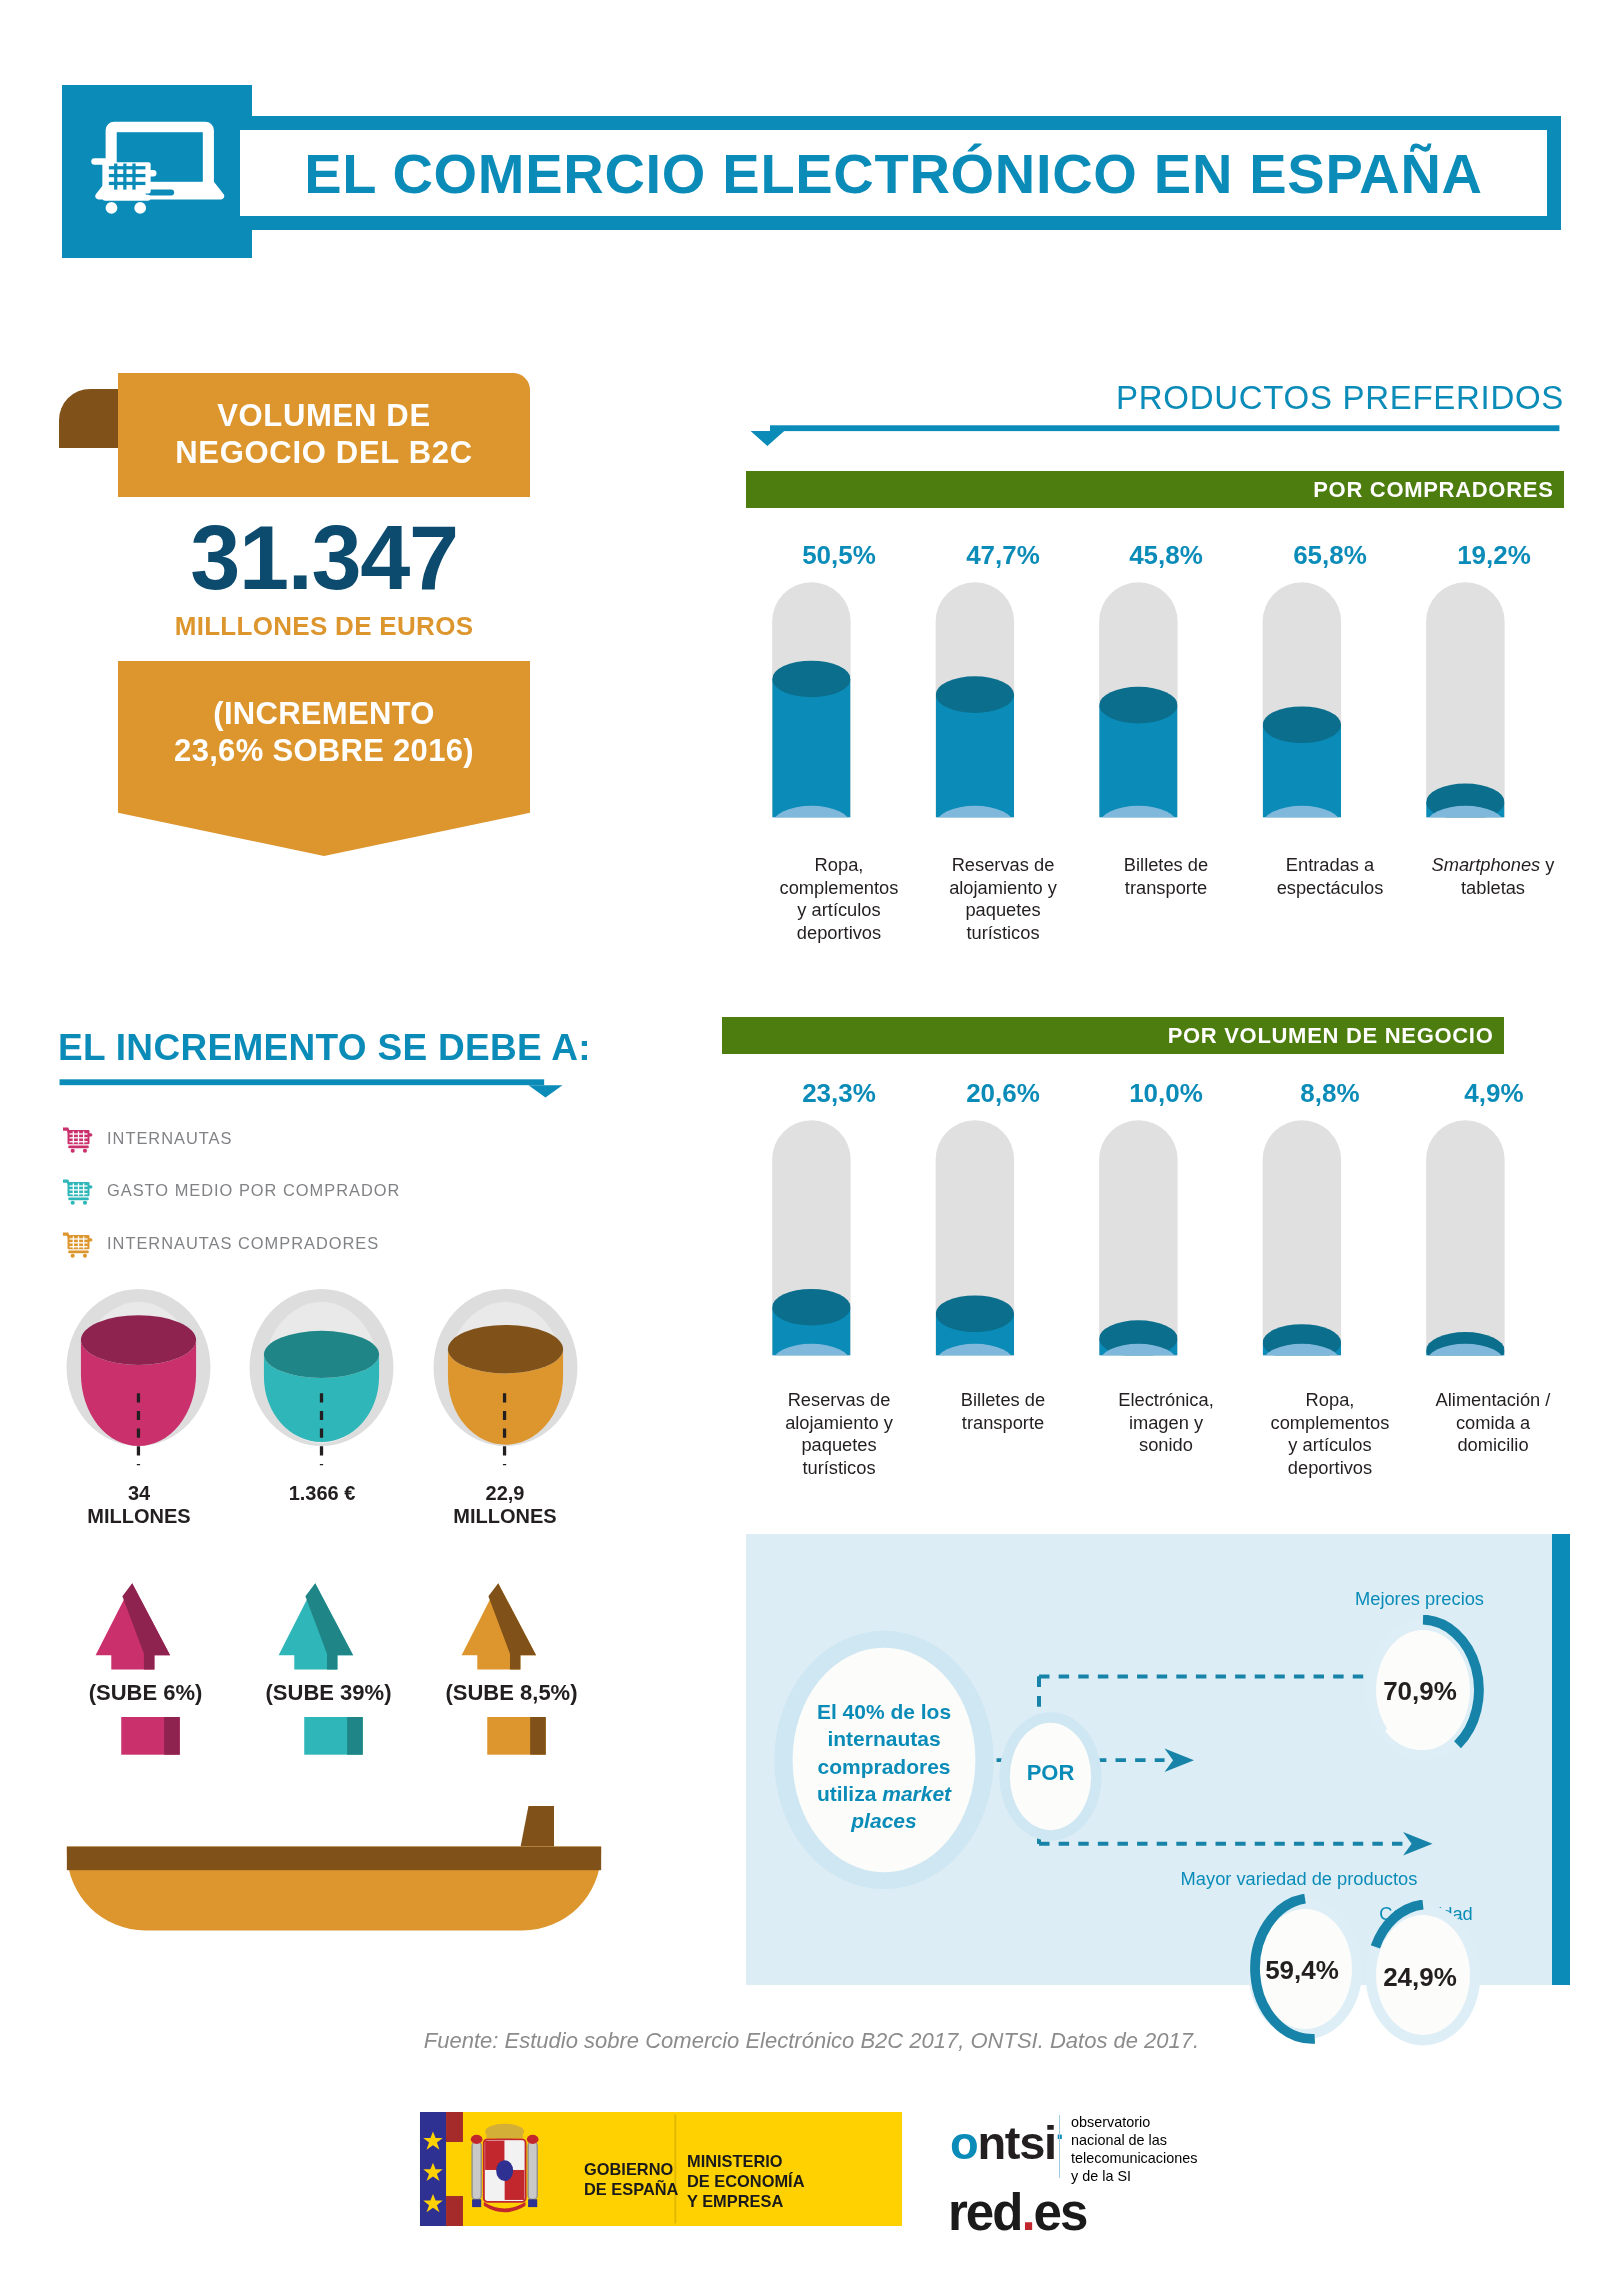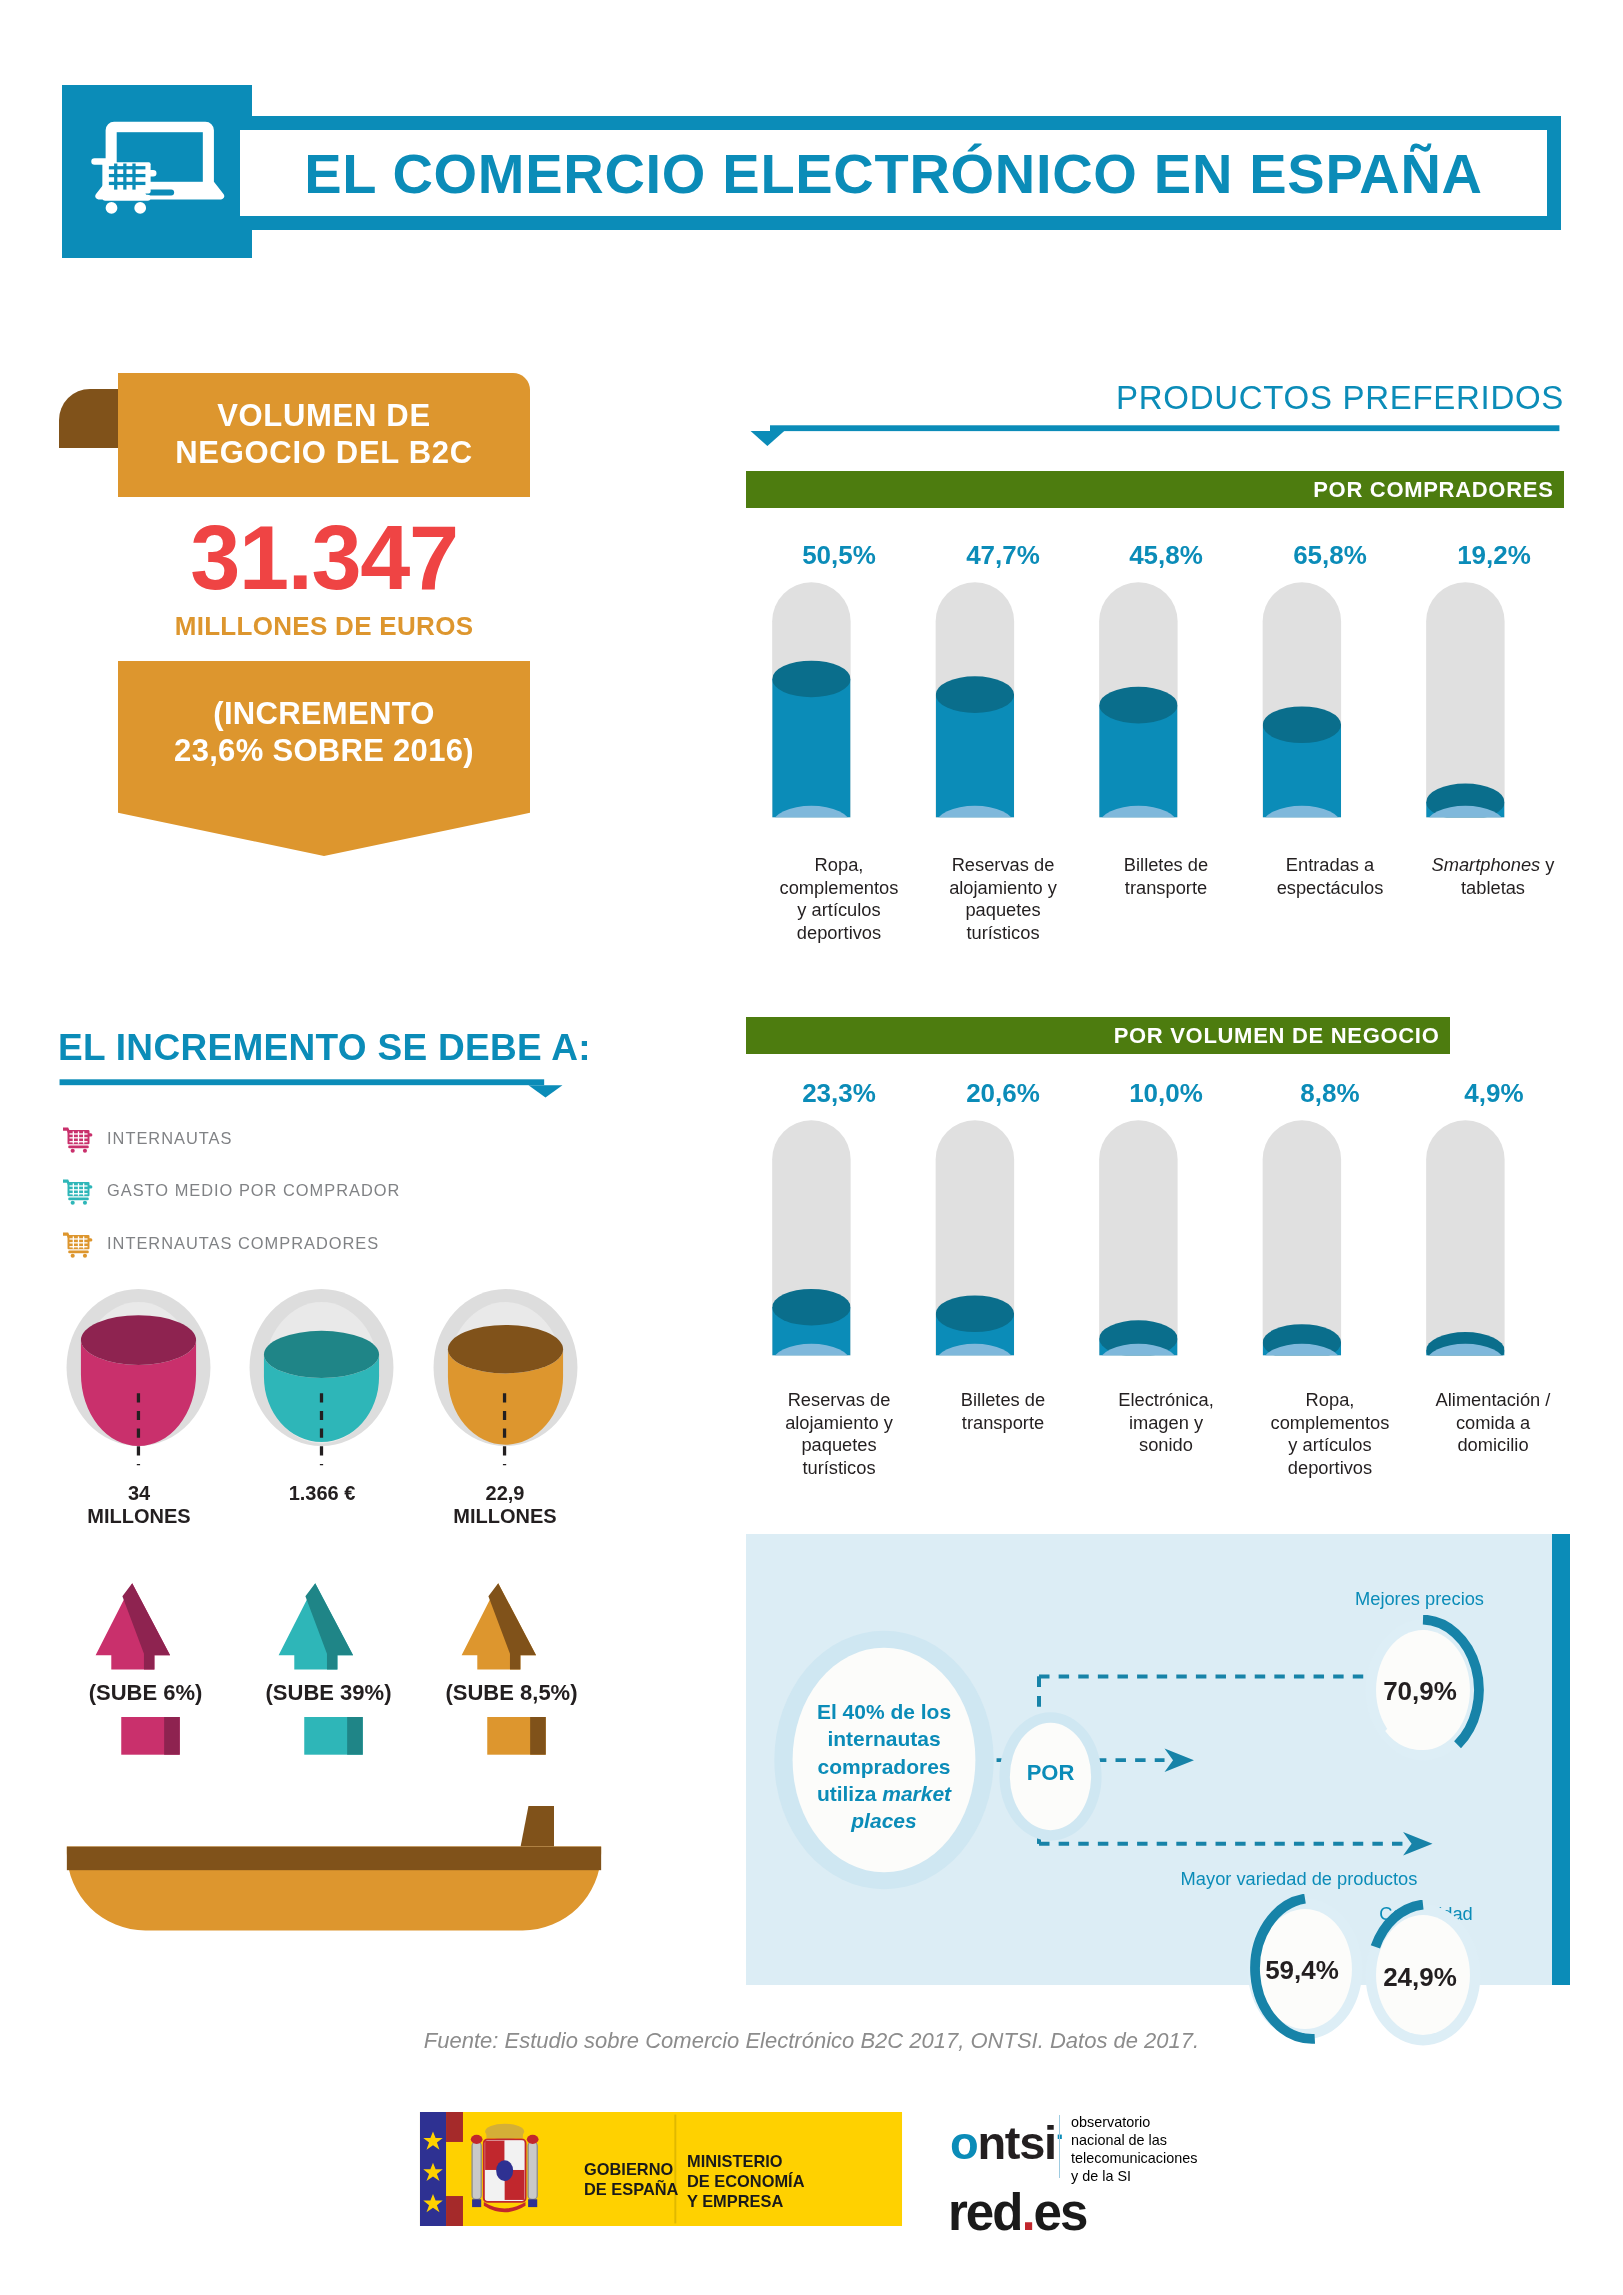--- a/index.html
+++ b/index.html
@@ -46,21 +46,21 @@
   }
   #ribbon-top-text {
     color:#fff; font-size:31px; font-weight:bold;
     text-align:center; line-height:1.18; letter-spacing:0.7px;
   }
   #ribbon-mid {
     left:59px; top:124px; width:412px; height:164px;
     background:#fff; text-align:center;
   }
   #ribbon-number {
-    color:#ef4444; font-size:90px; font-weight:bold;
+    color:#0c4a6e; font-size:90px; font-weight:bold;
     line-height:1; padding-top:15.7px; letter-spacing:-1.3px;
   }
   #ribbon-sub {
     color:#DD962E; font-size:26px; font-weight:bold;
     letter-spacing:0.3px; padding-top:7.9px;
   }
   #ribbon-bot {
     left:59px; top:288px; width:412px; height:144px;
     background:#DD962E;
     display:flex; align-items:center; justify-content:center;
@@ -430,21 +430,21 @@
       <ellipse cx="1100" cy="370" rx="60" ry="28" fill="#7FB8DB"></ellipse>
     </g>
 </svg>
 
 <div class="cyl-lbl" style="left:764px; top:854px;">Ropa,<br>complementos<br>y artículos<br>deportivos</div>
 <div class="cyl-lbl" style="left:928px; top:854px;">Reservas de<br>alojamiento y<br>paquetes<br>turísticos</div>
 <div class="cyl-lbl" style="left:1091px; top:854px;">Billetes de<br>transporte</div>
 <div class="cyl-lbl" style="left:1255px; top:854px;">Entradas a<br>espectáculos</div>
 <div class="cyl-lbl" style="left:1418px; top:854px;"><i>Smartphones</i> y<br>tabletas</div>
 
-<div class="sec-bar" style="left:746px; top:1017px; width:704px;">
+<div class="sec-bar" style="left:722px; top:1017px; width:782px;">
   <span>POR VOLUMEN DE NEGOCIO</span>
 </div>
 
 <div class="cyl-val" style="left:767px; top:1078px;">23,3%</div>
 <div class="cyl-val" style="left:931px; top:1078px;">20,6%</div>
 <div class="cyl-val" style="left:1094px; top:1078px;">10,0%</div>
 <div class="cyl-val" style="left:1258px; top:1078px;">8,8%</div>
 <div class="cyl-val" style="left:1422px; top:1078px;">4,9%</div>
 
 <svg class="abs" style="left:746px; top:1120px;" width="824" height="275" viewBox="0 0 1260 420">

